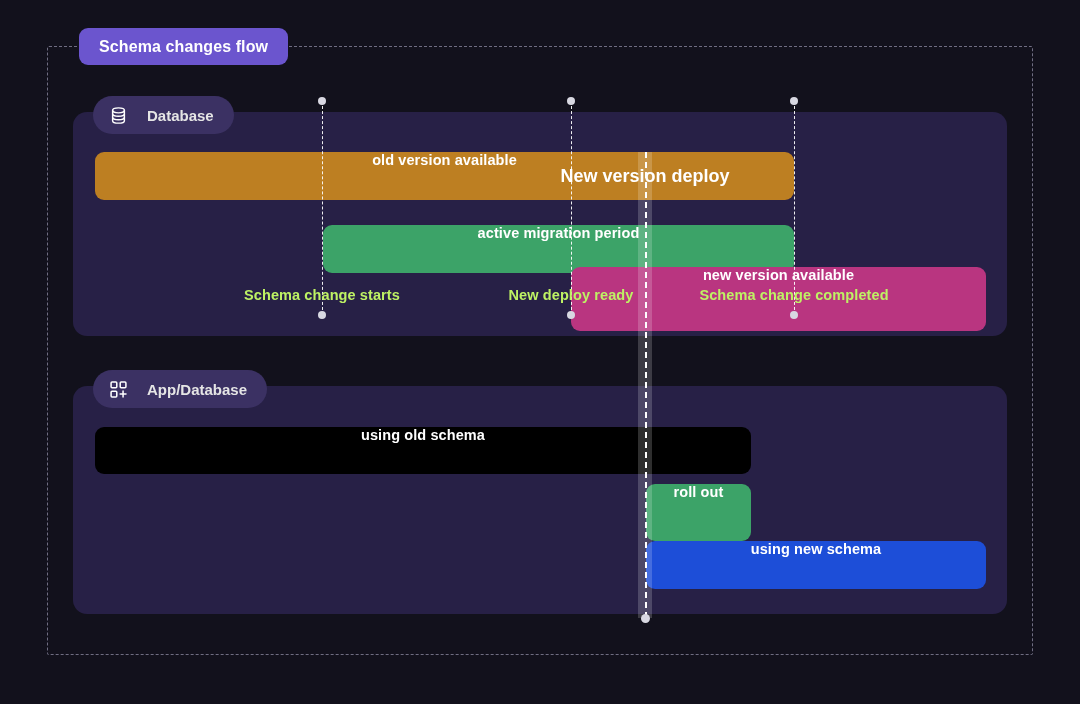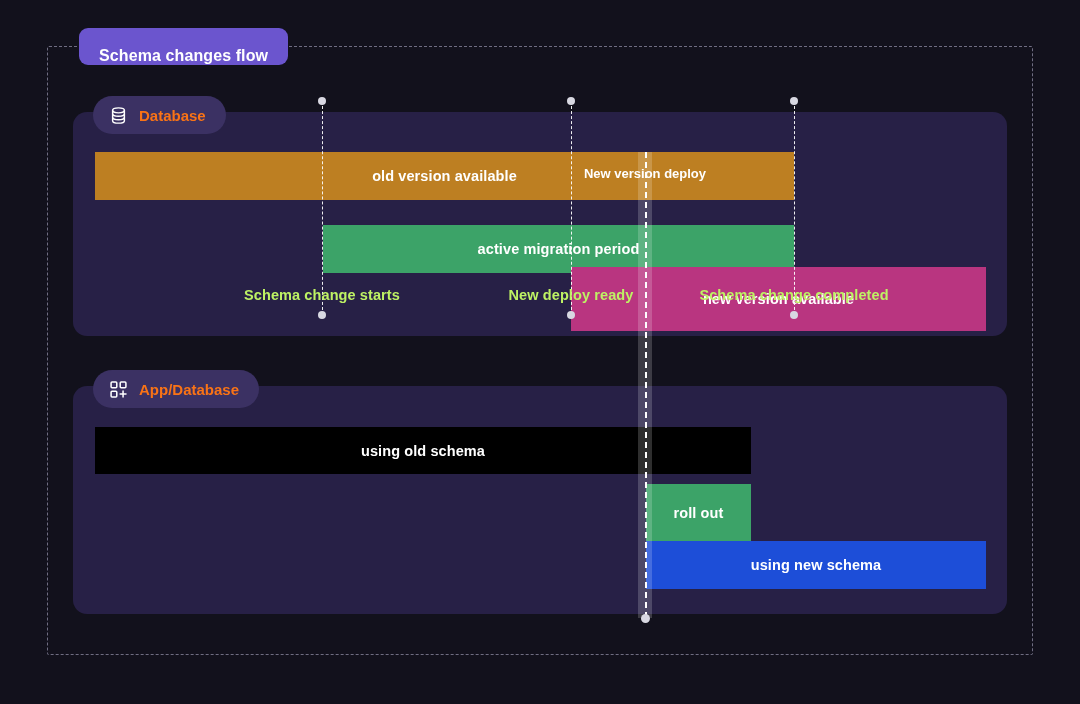--- a/index.html
+++ b/index.html
@@ -32,21 +32,21 @@
   }
 
   
   .title-badge {
     position: absolute;
     left: 79px;
     top: 28px;
     height: 37px;
     padding: 0 20px;
     display: flex;
-    align-items: flex-end;
+    align-items: center;
     background: #6b55ce;
     color: #ffffff;
     border-radius: 9px;
     font-size: 16px;
     font-weight: 700;
     letter-spacing: 0.1px;
     white-space: nowrap;
     z-index: 6;
   }
 
@@ -61,23 +61,23 @@
   .lane.database { top: 112px; height: 224px; }
   .lane.app      { top: 386px; height: 228px; }
 
   
   .lane-badge {
     position: absolute;
     height: 38px;
     padding: 0 20px 0 16px;
     display: flex;
     align-items: center;
-    gap: 11px;
+    gap: 19px;
     background: #3b3163;
-    color: #f97316;
+    color: #e5e5e5;
     border-radius: 19px;
     font-size: 15px;
     font-weight: 700;
     white-space: nowrap;
     z-index: 5;
   }
   .lane-badge.database { left: 93px; top: 96px; }
   .lane-badge.app      { left: 93px; top: 370px; }
   .lane-badge svg { display: block; }
 
@@ -146,33 +146,32 @@
     height: 9px;
     border-radius: 50%;
     background: #d8d8e2;
   }
   .deploy-marker .dlabel {
     position: absolute;
     top: 14px;
     left: 50%;
     transform: translateX(-50%);
     color: #ffffff;
-    font-size: 13px;
+    font-size: 18px;
     font-weight: 700;
     white-space: nowrap;
   }
 
   
   .bar {
     position: absolute;
     display: flex;
-    align-items: center;
     justify-content: center;
     color: #ffffff;
-    border-radius: 0;
+    border-radius: 9px;
     font-size: 14.5px;
     font-weight: 700;
     letter-spacing: 0.1px;
     z-index: 2;
     box-sizing: border-box;
     padding: 0 10px;
     white-space: nowrap;
     overflow: hidden;
   }
 </style>

